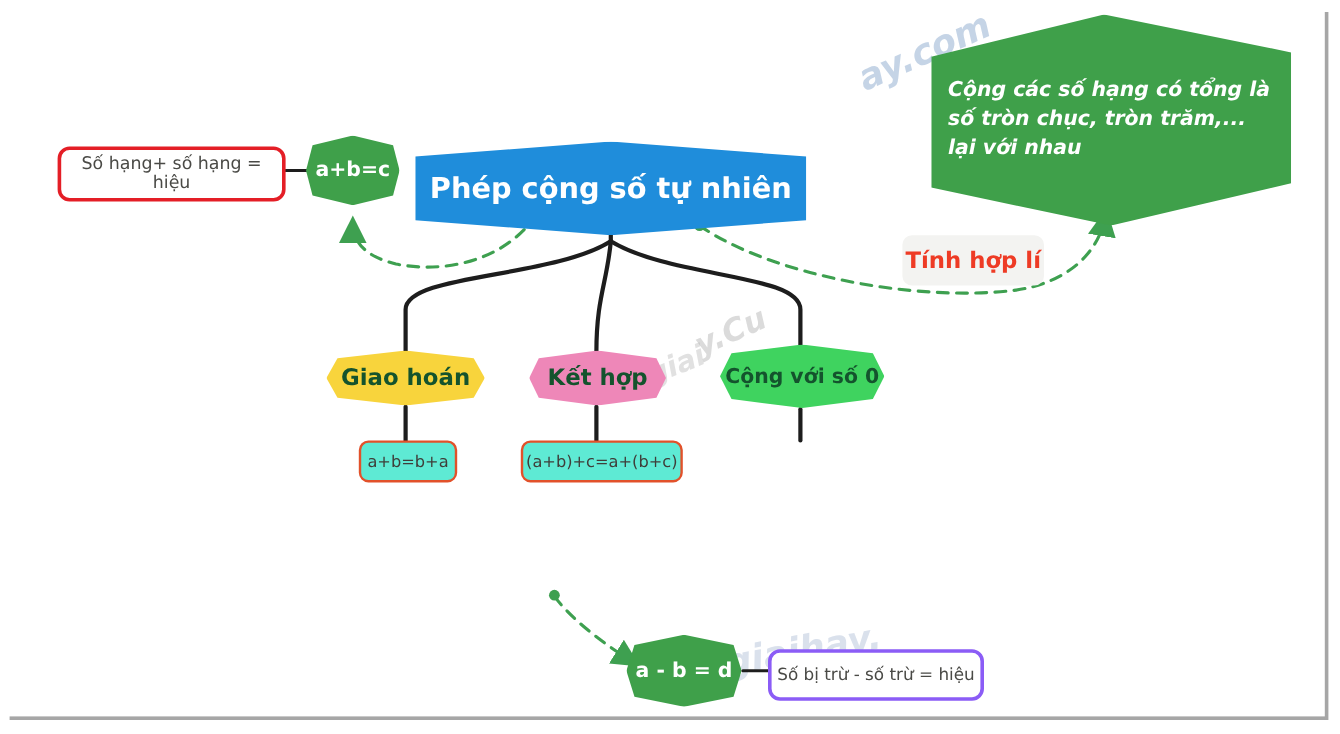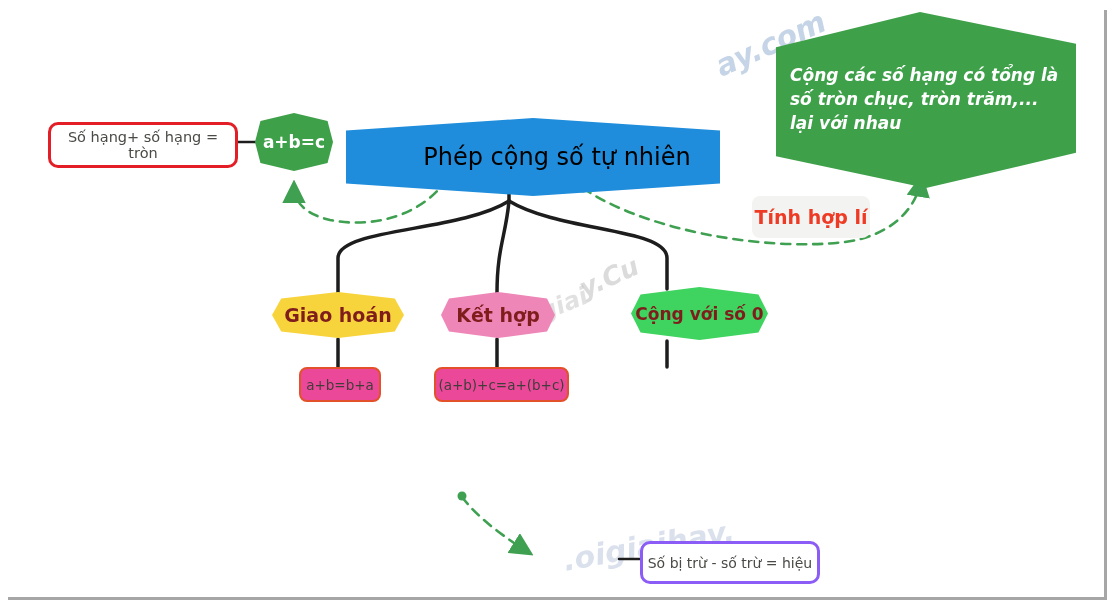--- a/index.html
+++ b/index.html
@@ -8,38 +8,38 @@
     font-family:"DejaVu Sans","Liberation Sans",sans-serif; overflow:hidden;
   }
   .abs { position:absolute; }
   .center { display:flex; align-items:center; justify-content:center; text-align:center; }
 
   
   .hexv  { clip-path: polygon(0 16%, 50% 0, 100% 16%, 100% 84%, 50% 100%, 0 84%); }
   .hexbig{ clip-path: polygon(0 20%, 48% 0, 100% 18%, 100% 80%, 50% 100%, 0 82%); }
   .oct   { clip-path: polygon(0 50%, 7% 14%, 50% 0, 93% 14%, 100% 50%, 93% 86%, 50% 100%, 7% 86%); }
 
-  .banner { background:#1f8ddb; color:#000000; font-weight:normal; z-index:3;padding-left:48px; }
+  .banner { background:#1f8ddb; color:#ffffff; font-weight:bold; z-index:3; }
   .greenhex { background:#3fa04a; color:#ffffff; font-weight:bold; z-index:3; }
 
   #note-add  { left:48px;  top:122px; width:184px; height:40px; border:3px solid #e41e26; border-radius:10px;
                background:#fff; color:#4a4a46; font-size:14.5px; z-index:3; }
   #hex-sum   { left:255px; top:113px; width:78px;  height:58px; font-size:17px; }
   #banner-add{ left:346px; top:118px; width:326px; height:78px; font-size:24px; }
   #hex-tip   { left:776px; top:12px;  width:300px; height:176px; display:flex; align-items:center;
                font-size:17px; line-height:1.4; padding:0 14px; box-sizing:border-box; text-align:left;font-style:italic; }
   #tip-label { left:752px; top:196px; width:118px; height:42px; background:#f3f3f1; border-radius:8px;
                color:#ee3b25; font-weight:bold; font-size:19px; z-index:3; }
 
-  .propnode  { color:#7f1d1d; font-weight:bold; z-index:3; }
+  .propnode  { color:#14532d; font-weight:bold; z-index:3; }
   #node-giao { left:272px; top:292px; width:132px; height:46px; background:#f8d43c; font-size:19px; }
   #node-ket  { left:441px; top:292px; width:114px; height:46px; background:#ee87b8; font-size:19px;text-align:center; }
-  #node-cong0{ left:600px; top:287px; width:137px; height:53px; background:#3fd35f; font-size:17px;margin-left:31px; }
+  #node-cong0{ left:600px; top:287px; width:137px; height:53px; background:#3fd35f; font-size:17px; }
 
-  .fbox { border:2.5px solid #e2512a; border-radius:8px; background:#ec4899; color:#3f3e3a;
+  .fbox { border:2.5px solid #e2512a; border-radius:8px; background:#5eead4; color:#3f3e3a;
           font-size:13.5px; z-index:3; }
   #f1 { left:299px; top:367px; width:78px;  height:31px; }
   #f2 { left:434px; top:367px; width:131px; height:31px; }
   #f3 { left:622px; top:367px; width:91px;  height:31px; }
 
   #banner-sub{ left:336px; top:440px; width:260px; height:70px; font-size:19.5px; }
   #hex-diff  { left:522px; top:529px; width:96px;  height:60px; font-size:17px; }
   #note-sub  { left:640px; top:541px; width:174px; height:37px; border:3px solid #8b5cf6; border-radius:10px;
                background:#fff; color:#4a4a46; font-size:14px; z-index:3; }
 
@@ -93,21 +93,21 @@
       <path d="M462,497 C478,518 504,537 528,552" marker-end="url(#arrow)"></path>
     </g>
     <g fill="#3ea050">
       <circle cx="447" cy="179" r="4.5"></circle>
       <circle cx="583" cy="188" r="4.5"></circle>
       <circle cx="462" cy="496" r="4.5"></circle>
     </g>
   </svg>
 
   <div class="abs center" id="note-add">
-    <span>Số hạng+ số hạng = tròn</span>
+    <span>Số hạng+ số hạng = hiệu</span>
   </div>
 
   <div class="abs center oct greenhex" id="hex-sum">
     <span>a+b=c</span>
   </div>
 
   <div class="abs center hexv banner" id="banner-add">
     <span>Phép cộng số tự nhiên</span>
   </div>
 
@@ -130,20 +130,23 @@
   </div>
 
   <div class="abs center fbox" id="f1">
     <span>a+b=b+a</span>
   </div>
   <div class="abs center fbox" id="f2">
     <span>(a+b)+c=a+(b+c)</span>
   </div>
 
 
+  <div class="abs center oct greenhex" id="hex-diff">
+    <span>a - b = d</span>
+  </div>
 
   <div class="abs center" id="note-sub">
     <span>Số bị trừ - số trừ = hiệu</span>
   </div>
 
   <div class="page-edge" id="edge-bottom"></div>
   <div class="page-edge" id="edge-right"></div>
 
 </div>
 

